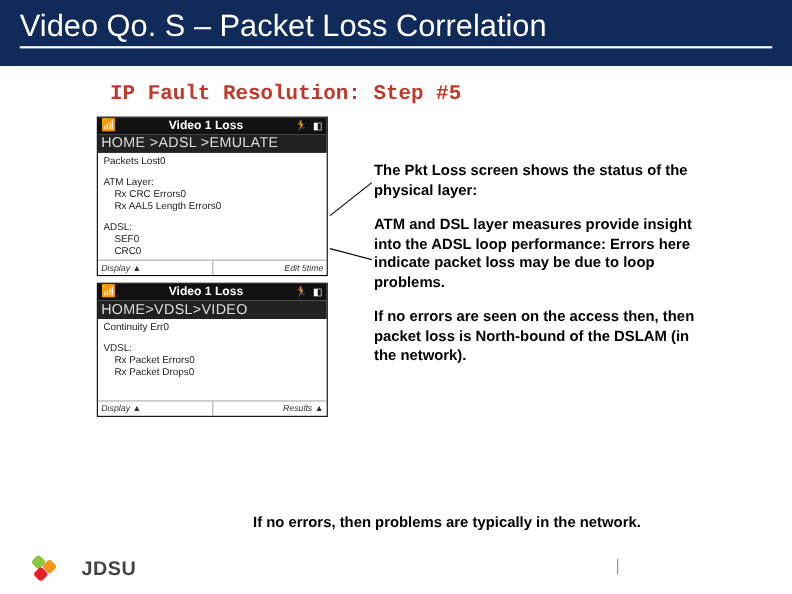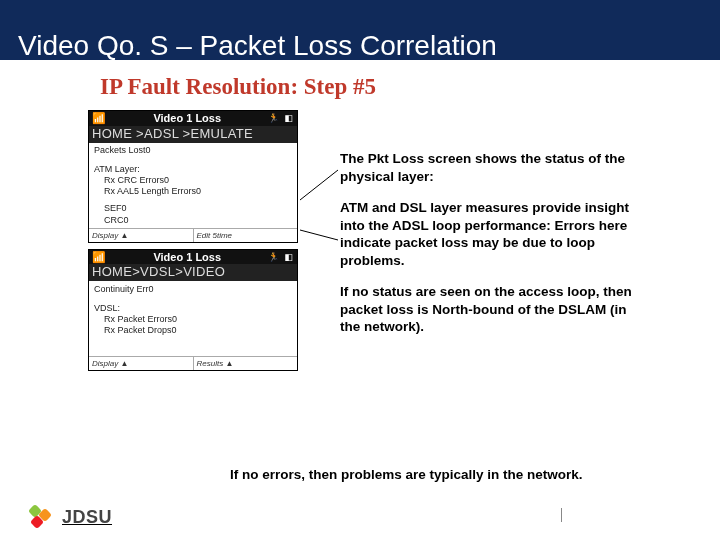--- a/index.html
+++ b/index.html
@@ -16,28 +16,27 @@
     padding: 8px 18px 0 18px;
   }
   .title-bar h1 {
     color: #fff;
     font-size: 28px;
     font-weight: 400;
     border-bottom: 2px solid #fff;
     display: inline-block;
     padding-bottom: 2px;
     width: 100%;
-    margin-top: 22px;
   }
   .subtitle {
     margin: 14px 0 10px 100px;
     color: #c0392b;
-    font-size: 23px;
-    font-weight: 700;
-    font-family: Liberation Serif, serif;
+    font-size: 19px;
+    font-weight: 700;
+    font-family: Liberation Mono, monospace;
   }
   .content {
     position: relative;
     height: 360px;
   }
   .shots {
     position: absolute;
     left: 88px; top: 0;
     width: 210px;
   }
@@ -78,21 +77,21 @@
     border-top: 1px solid #aaa;
     font-size: 8px;
   }
   .shot-footer div {
     flex: 1;
     padding: 2px 3px;
     border-right: 1px solid #aaa;
     color: #333;
     font-style: italic;
   }
-  .shot-footer div:last-child { border-right: none; text-align: left; }
+  .shot-footer div:last-child { border-right: none; text-align: right; }
   .explain {
     position: absolute;
     left: 340px; top: 40px;
     width: 310px;
     font-size: 13.5px;
     font-weight: 700;
     color: #000;
     line-height: 1.3;
   }
   .explain p { margin-bottom: 14px; }
@@ -104,22 +103,21 @@
     font-size: 13.5px;
     font-weight: 700;
     color: #000;
     margin-top: 41px;
   }
   .logo {
     position: absolute;
     left: 28px; bottom: 10px;
     display: flex;
     align-items: center;
-    gap: 8px;
-    text-decoration: underline;
+    gap: 20px;
   }
   .logo .mark {
     width: 26px; height: 26px; position: relative;
   }
   .logo .mark span {
     position: absolute; border-radius: 3px;
   }
   .logo .mark .a { width:10px;height:10px;background:#8cc63f;left:2px;top:2px;transform:rotate(45deg);}
   .logo .mark .b { width:10px;height:10px;background:#f7941e;left:12px;top:6px;transform:rotate(45deg);}
   .logo .mark .c { width:10px;height:10px;background:#ed1c24;left:4px;top:13px;transform:rotate(45deg);}
@@ -158,20 +156,21 @@
         <div class="hdr">ATM Layer:</div>
         <div class="row indent">
           <span class="label">Rx CRC Errors</span>
           <span class="val">0</span>
         </div>
         <div class="row indent">
           <span class="label">Rx AAL5 Length Errors</span>
           <span class="val">0</span>
         </div>
         <div style="height:6px"></div>
+        <div class="hdr">ADSL:</div>
         <div class="row indent">
           <span class="label">SEF</span>
           <span class="val">0</span>
         </div>
         <div class="row indent">
           <span class="label">CRC</span>
           <span class="val">0</span>
         </div>
       </div>
       <div class="shot-footer">
@@ -213,21 +212,21 @@
   </div>
 
   <svg class="arrows" width="720" height="360">
     <line x1="300" y1="90" x2="338" y2="60" stroke="#000" stroke-width="1"></line>
     <line x1="300" y1="120" x2="338" y2="130" stroke="#000" stroke-width="1"></line>
   </svg>
 
   <div class="explain">
     <p>The Pkt Loss screen shows the status of the physical layer:</p>
     <p>ATM and DSL layer measures provide insight into the ADSL loop performance:  Errors here indicate packet loss may be due to loop problems.</p>
-    <p>If no status are seen on the access loop, then packet loss is North-bound of the DSLAM (in the network).</p>
+    <p>If no errors are seen on the access then, then packet loss is North-bound of the DSLAM (in the network).</p>
   </div>
 
 </div>
 
 <div class="bottom-line">If no errors, then problems are typically in the network.</div>
 
 <div class="logo">
   <div class="mark">
     <span class="a"></span>
       <span class="b"></span>

